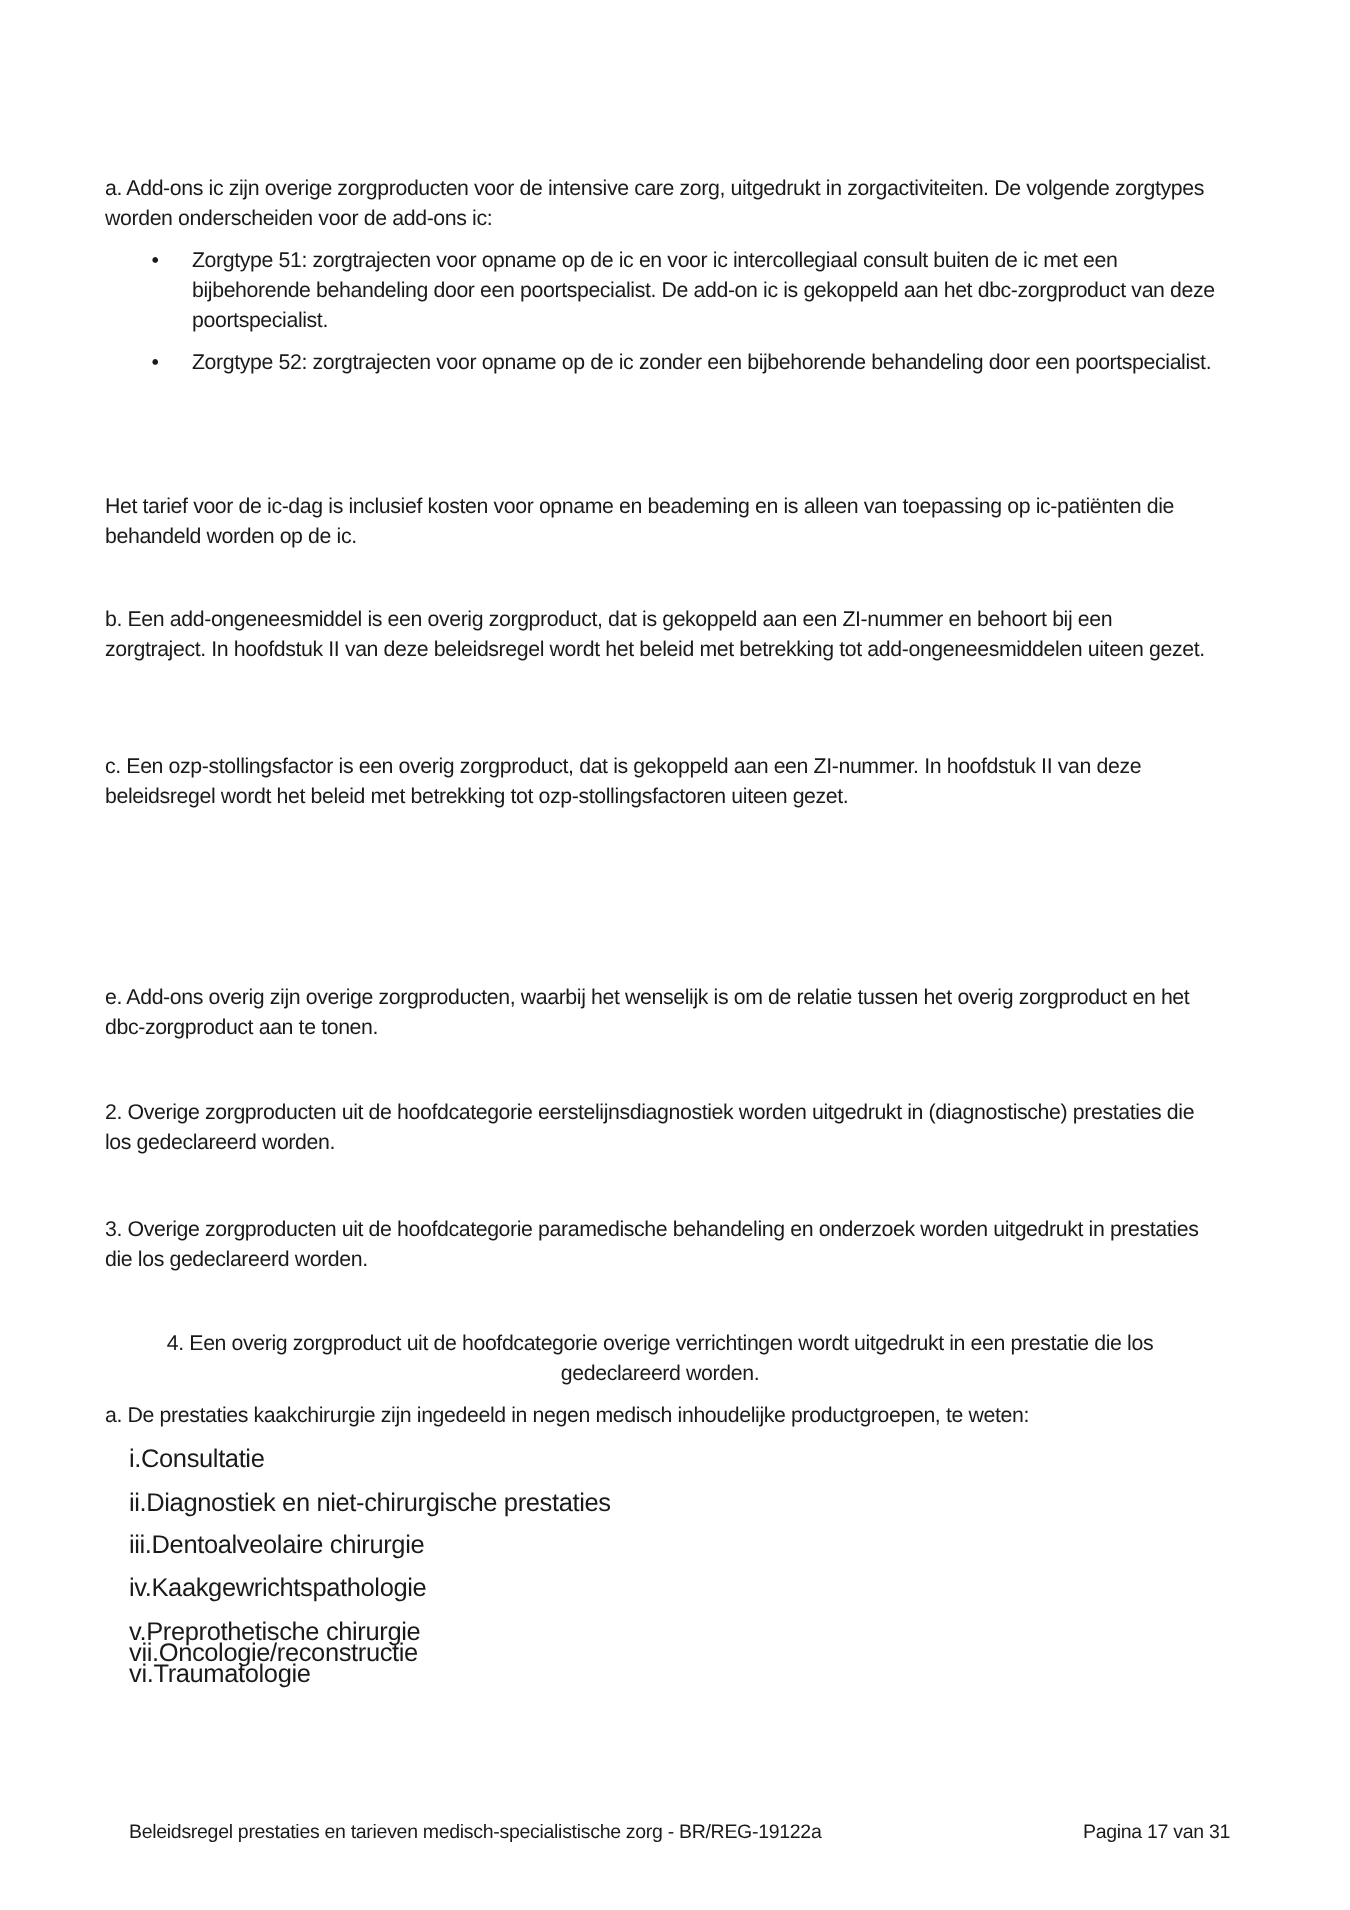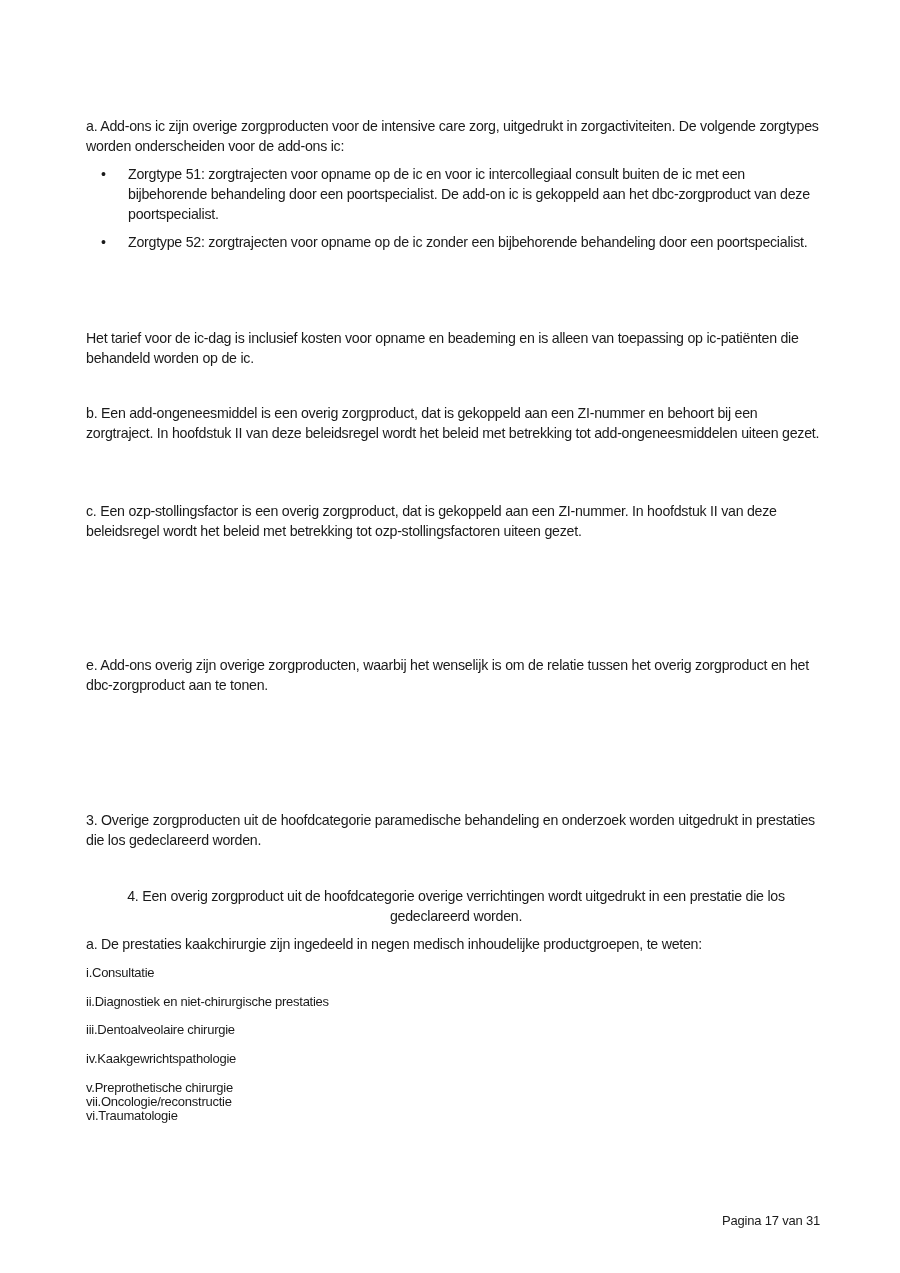--- a/index.html
+++ b/index.html
@@ -17,21 +17,21 @@
     }
     .page {
       position: absolute;
       left: 0; top: 0;
       width: 900px;
       height: 1273px;
       background: #ffffff;
     }
     .para {
       position: absolute;
-      left: 86px;
+      left: 70px;
       width: 740px;
       font-size: 14.2px;
       line-height: 20px;
       letter-spacing: -0.25px;
       margin: 0;
     }
     .bullet-item {
       position: absolute;
       left: 86px;
       width: 740px;
@@ -45,21 +45,21 @@
       top: 0;
       width: 10px;
     }
     .bullet-item .txt {
       display: block;
       margin-left: 42px;
     }
     .list-line {
       position: absolute;
       left: 86px;
-      font-size: 13px;
+      font-size: 17px;
       line-height: 20px;
       letter-spacing: -0.25px;
       white-space: nowrap;
     }
     .footer {
       position: absolute;
       top: 1212px;
       font-size: 13px;
       line-height: 18px;
       letter-spacing: -0.2px;
@@ -87,30 +87,32 @@
 
   <p class="para" style="top:328px;">Het tarief voor de ic-dag is inclusief kosten voor opname en beademing en is alleen van toepassing op ic-patiënten die behandeld worden op de ic.</p>
 
   <p class="para" style="top:501px;">c. Een ozp-stollingsfactor is een overig zorgproduct, dat is gekoppeld aan een ZI-nummer. In hoofdstuk II van deze beleidsregel wordt het beleid met betrekking tot ozp-stollingsfactoren uiteen gezet.</p>
 
   <p class="para" style="top:403px;">b. Een add-ongeneesmiddel is een overig zorgproduct, dat is gekoppeld aan een ZI-nummer en behoort bij een zorgtraject. In hoofdstuk II van deze beleidsregel wordt het beleid met betrekking tot add-ongeneesmiddelen uiteen gezet.</p>
 
 
   <p class="para" style="top:655px;">e. Add-ons overig zijn overige zorgproducten, waarbij het wenselijk is om de relatie tussen het overig zorgproduct en het dbc-zorgproduct aan te tonen.</p>
 
+  <p class="para" style="top:732px;">2. Overige zorgproducten uit de hoofdcategorie eerstelijnsdiagnostiek worden uitgedrukt in (diagnostische) prestaties die los gedeclareerd worden.</p>
 
   <p class="para" style="top:810px;">3. Overige zorgproducten uit de hoofdcategorie paramedische behandeling en onderzoek worden uitgedrukt in prestaties die los gedeclareerd worden.</p>
 
   <p class="para" style="top:886px;text-align:center;">4. Een overig zorgproduct uit de hoofdcategorie overige verrichtingen wordt uitgedrukt in een prestatie die los gedeclareerd worden.</p>
 
   <p class="para" style="top:934px;">a. De prestaties kaakchirurgie zijn ingedeeld in negen medisch inhoudelijke productgroepen, te weten:</p>
 
   <div class="list-line" style="top:963px;">i.Consultatie</div>
   <div class="list-line" style="top:992px;">ii.Diagnostiek en niet-chirurgische prestaties</div>
   <div class="list-line" style="top:1020px;">iii.Dentoalveolaire chirurgie</div>
   <div class="list-line" style="top:1049px;">iv.Kaakgewrichtspathologie</div>
   <div class="list-line" style="top:1078px;">v.Preprothetische chirurgie</div>
   <div class="list-line" style="top:1106px;">vi.Traumatologie</div>
   <div class="list-line" style="top:1092px;">vii.Oncologie/reconstructie</div>
 
+  <div class="footer footer-left">Beleidsregel prestaties en tarieven medisch-specialistische zorg - BR/REG-19122a</div>
   <div class="footer footer-right">Pagina 17 van 31</div>
 
 </div>
 
 </body></html>

